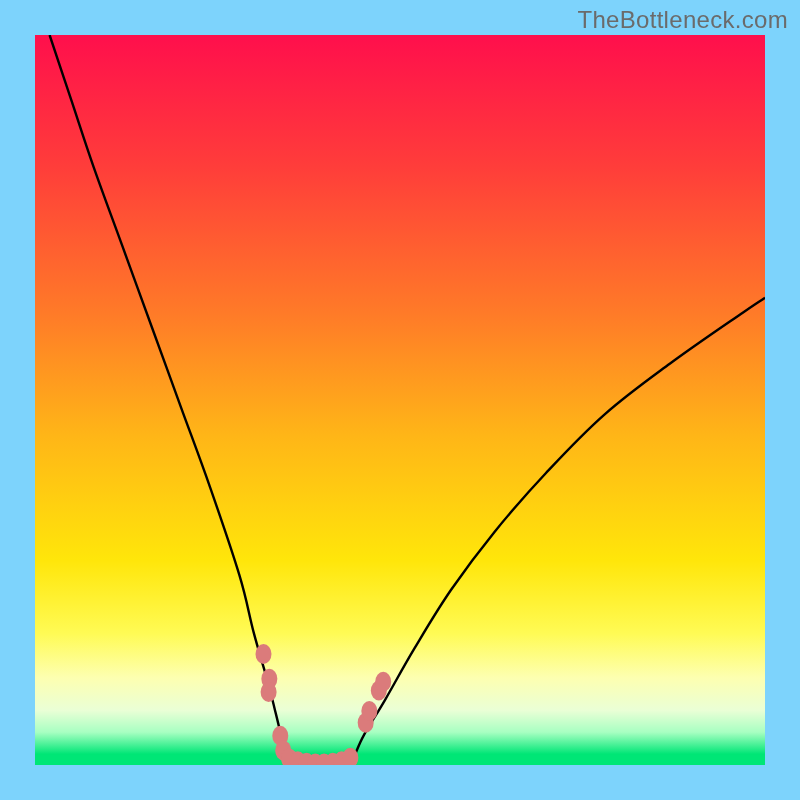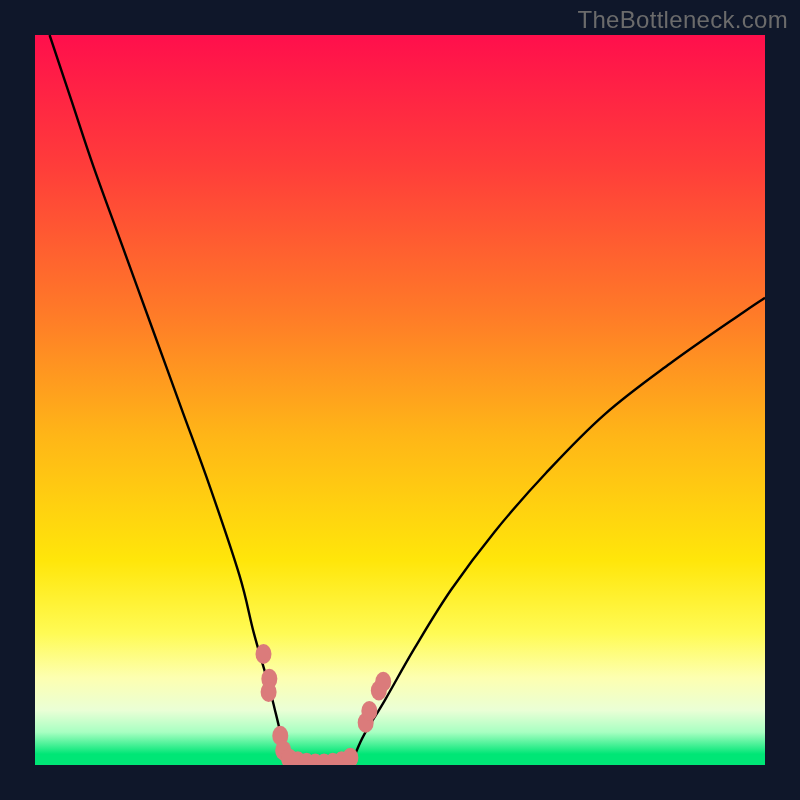--- a/index.html
+++ b/index.html
@@ -8,21 +8,21 @@
     width: 800px;
     height: 800px;
     overflow: hidden;
     background: #000;
     font-family: Arial, Helvetica, sans-serif;
   }
   .outer {
     position: relative;
     width: 800px;
     height: 800px;
-    background: #0f172a;
+    background: #7dd3fc;
     text-align: right;
   }
   .watermark {
     position: absolute;
     top: 6px;
     right: 12px;
     color: #6b6b6b;
     font-size: 24px;
     font-weight: 400;
     letter-spacing: 0.3px;

